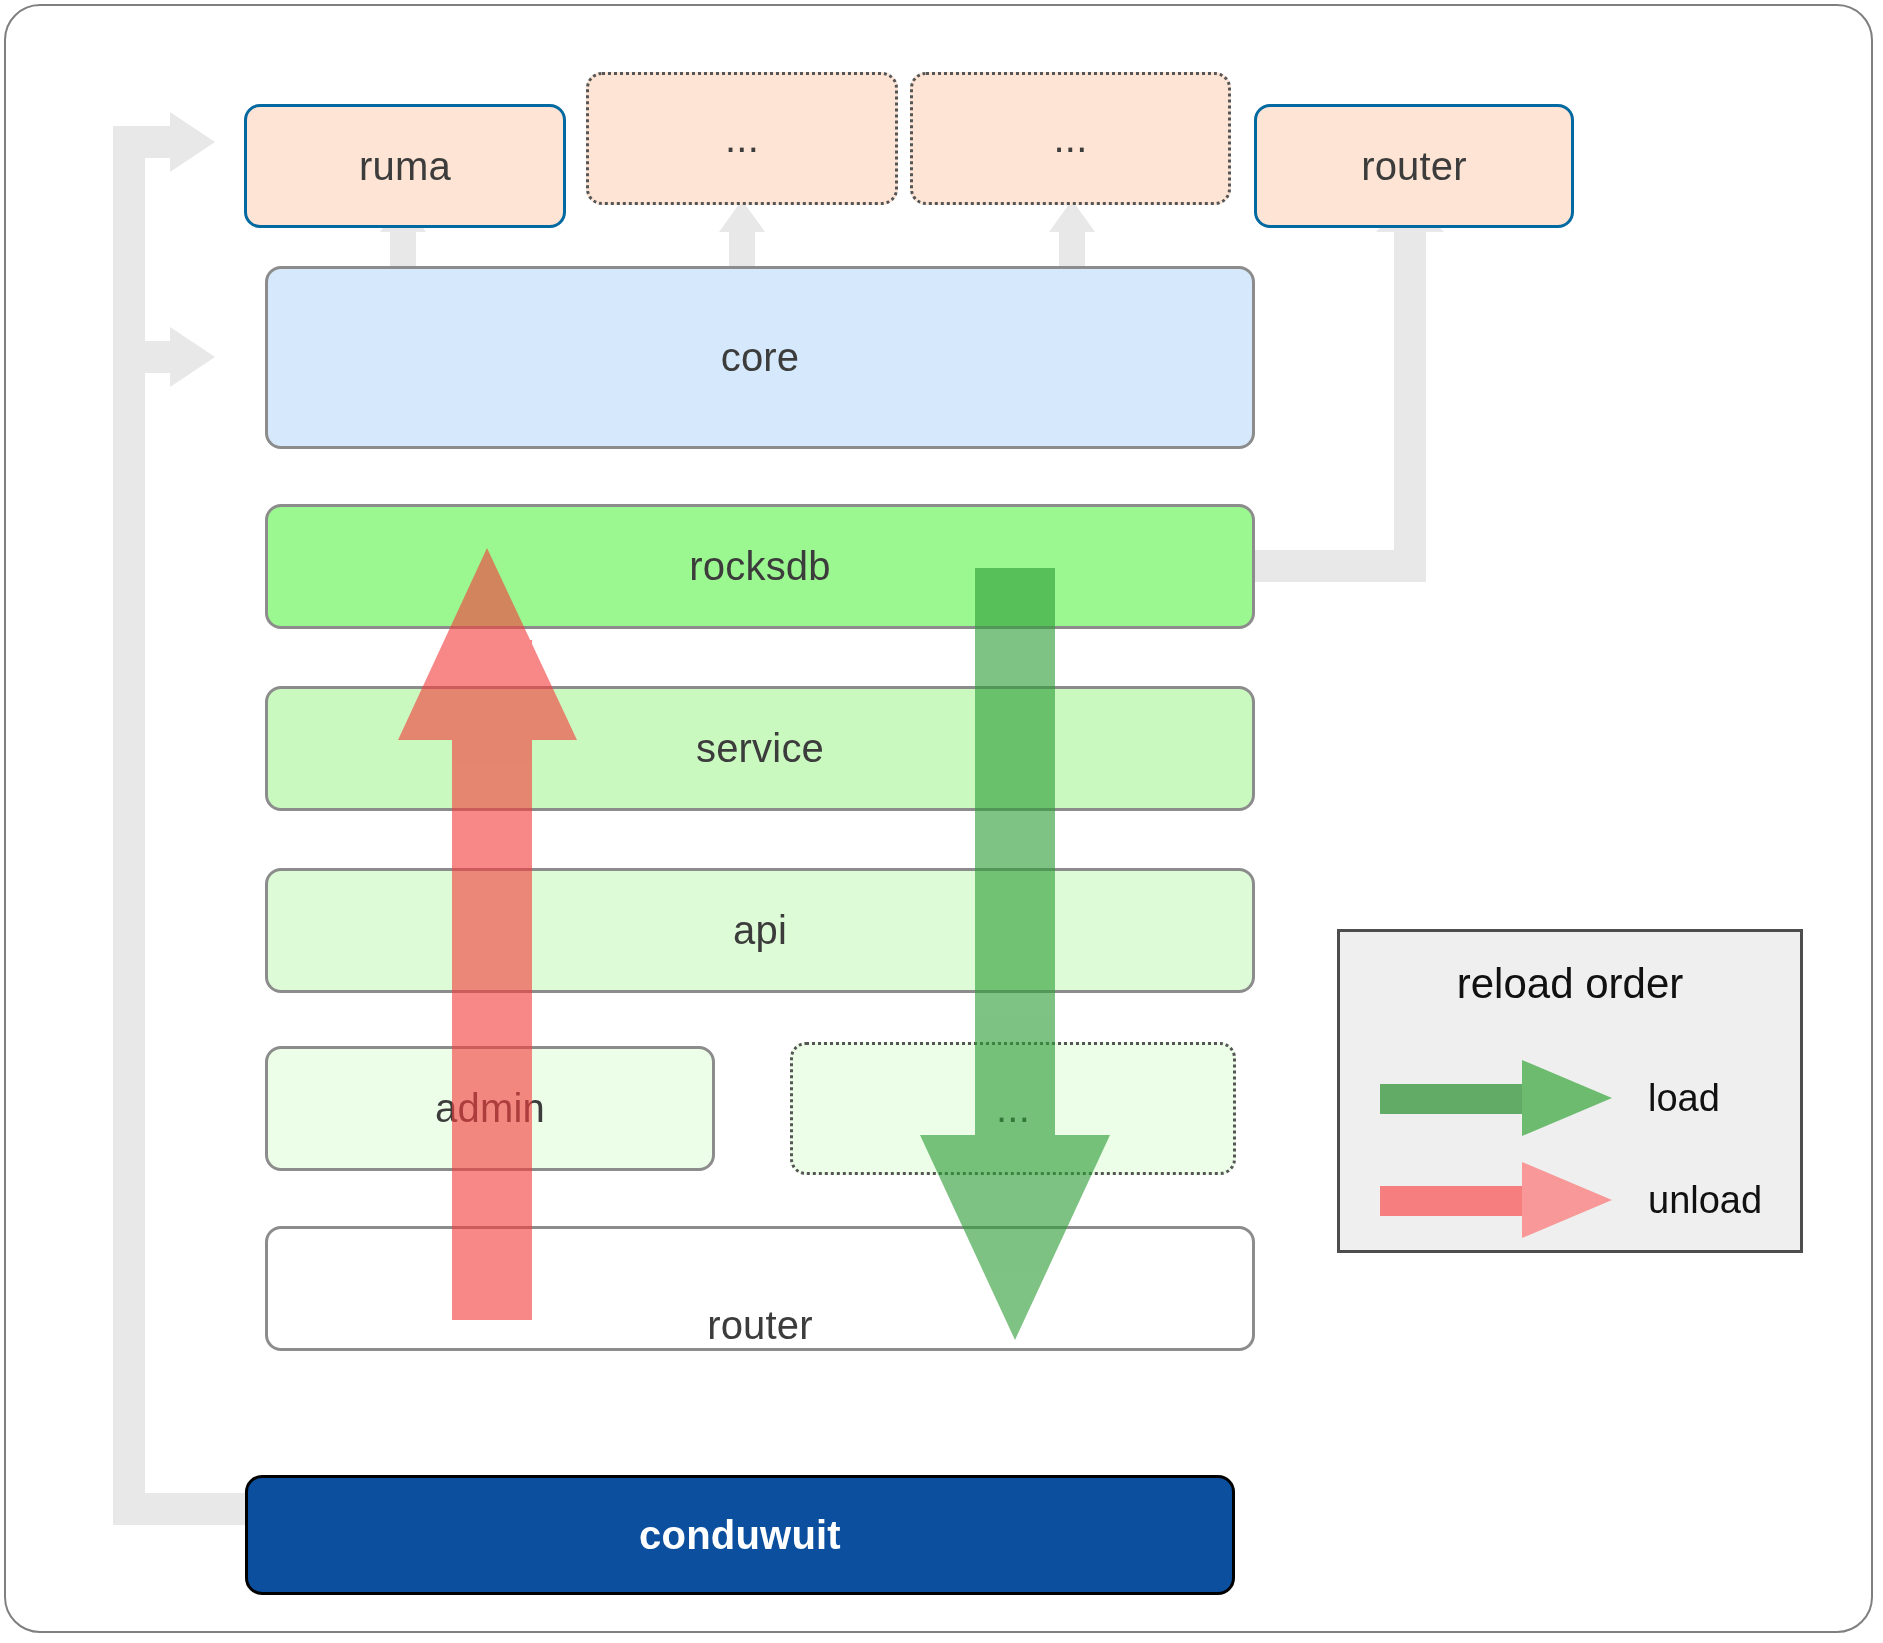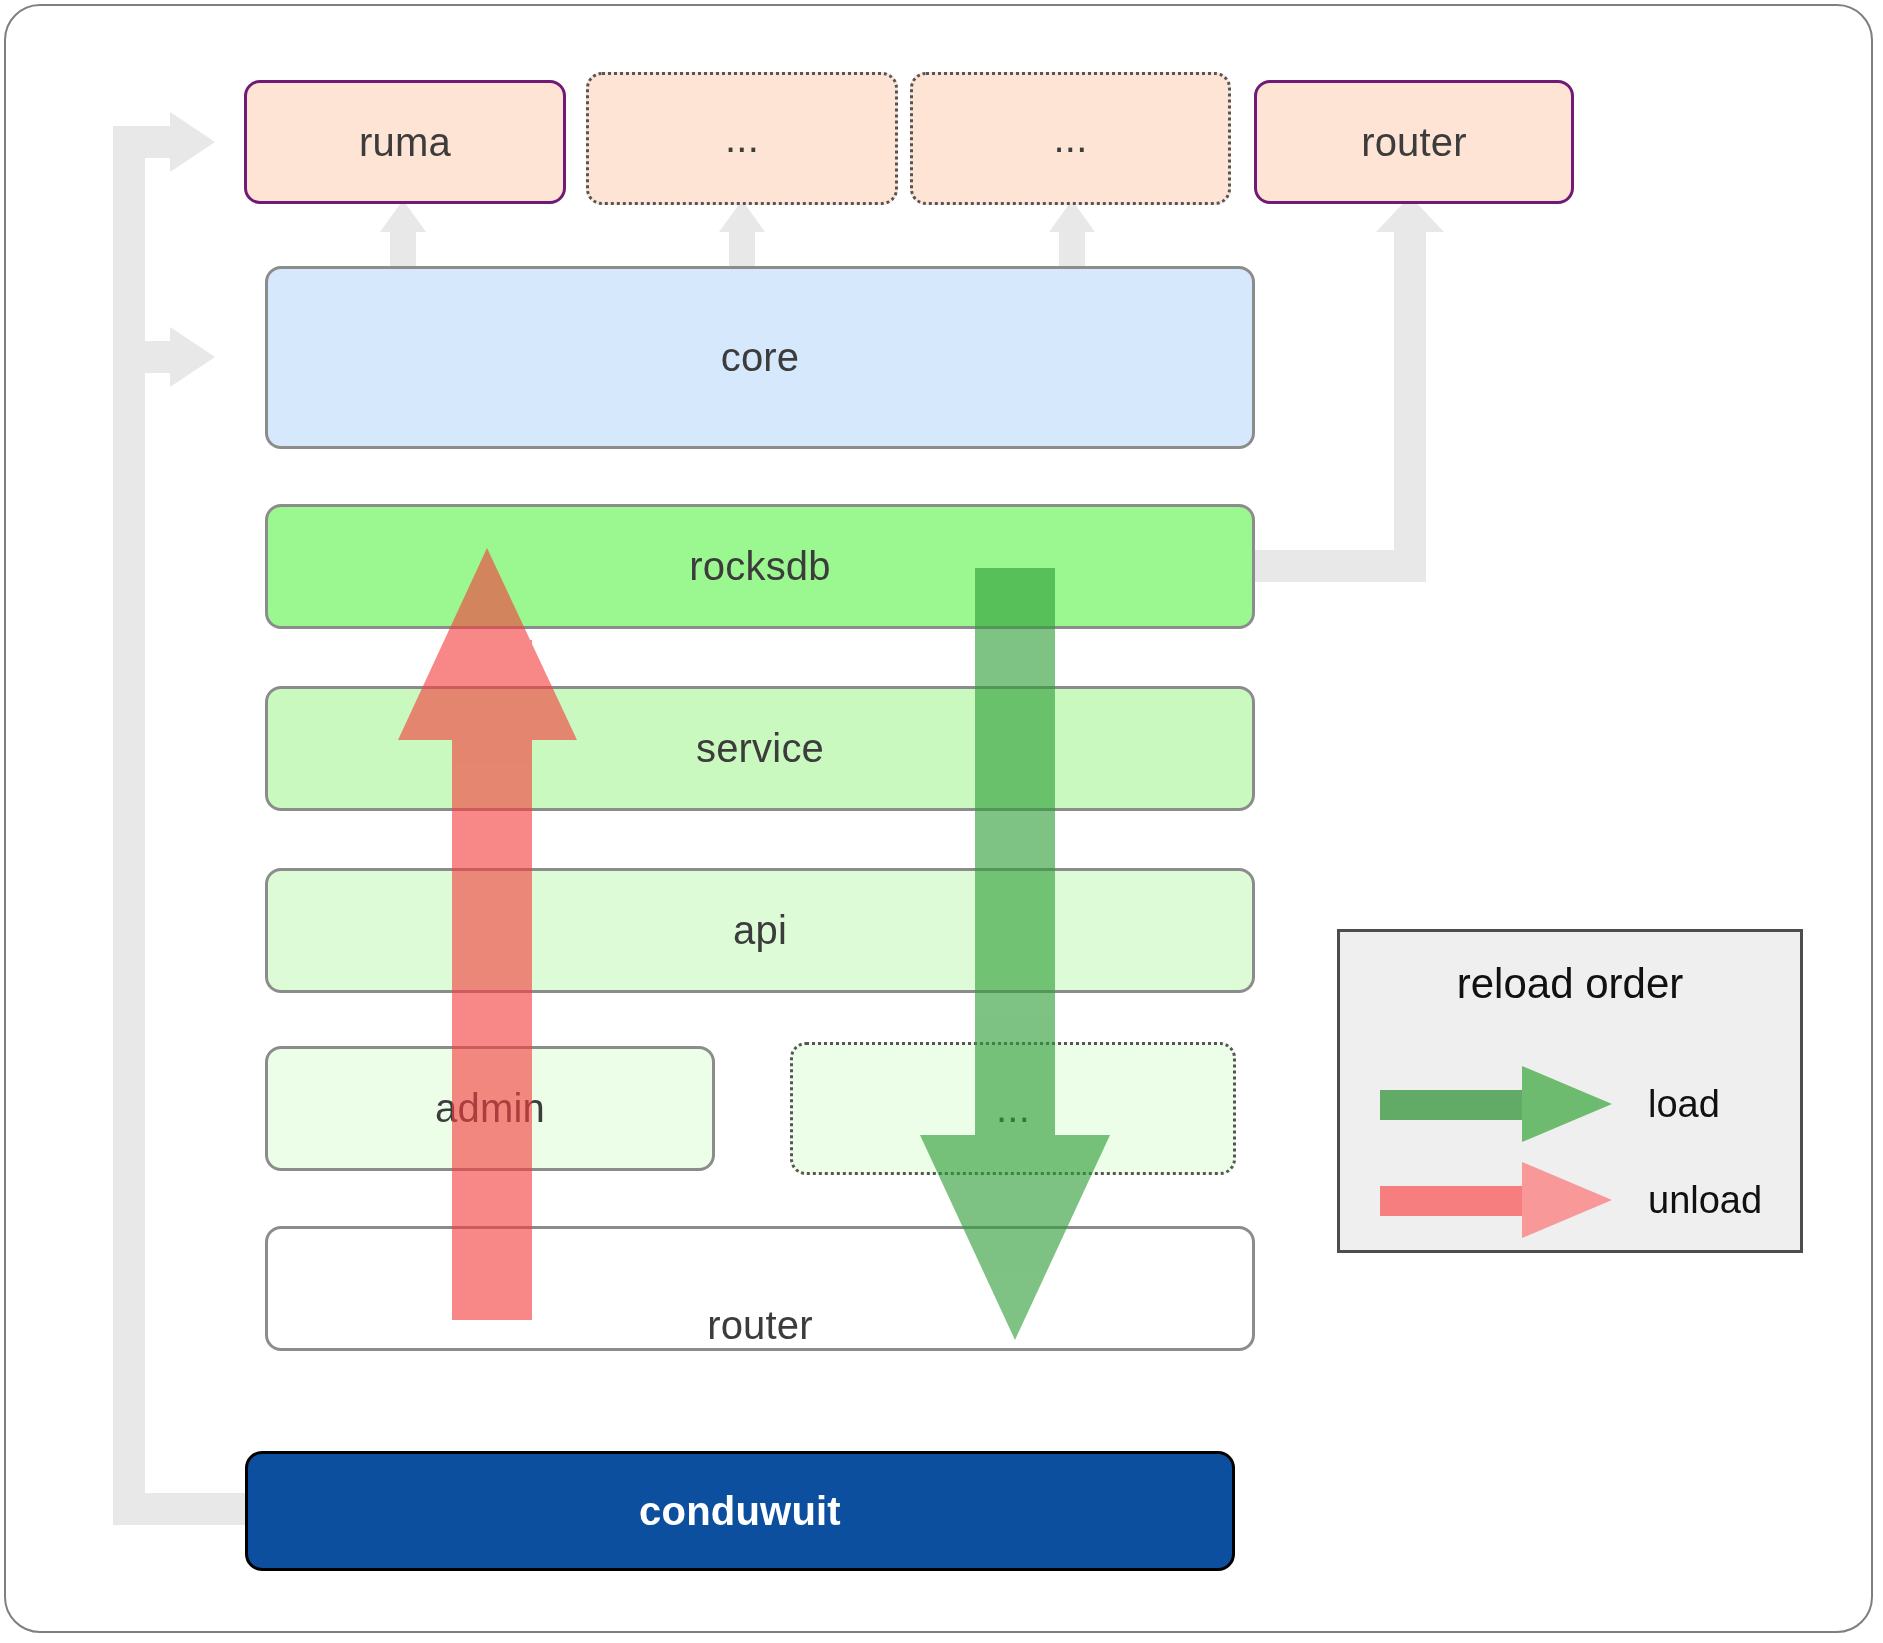--- a/index.html
+++ b/index.html
@@ -33,21 +33,21 @@
     box-sizing: border-box;
     display: flex;
     align-items: center;
     justify-content: center;
     border-radius: 16px;
     color: #3c3c3c;
     font-size: 40px;
     font-family: "Liberation Sans", sans-serif;
     letter-spacing: .2px;
   }
-  .node.solid  { border: 3px solid #701a75; }
+  .node.solid  { border: 3px solid #0369a1; margin-top: 24px; }
   .node.gray   { border: 3px solid #8c8c8c; margin-left: 20px; }
   .node.dotted { border: 3px dotted #555555; }
 
   .orange { background: #fde4d4; }
   .blue   { background: #d6e8fb; }
   .g1     { background: #9bf78f; }
   .g2     { background: #caf9c0; }
   .g3     { background: #ddfbd6; }
   .g4     { background: #ecfde8; }
   .white  { background: #ffffff; align-items: flex-end; }
@@ -197,21 +197,21 @@
 
     <g opacity="0.62">
       <rect x="975" y="568" width="80" height="660" fill="#2e9e37"></rect>
       <polygon points="920,1135 1110,1135 1015,1340" fill="#2e9e37"></polygon>
     </g>
   </svg>
 
   <div id="legend">
     <div id="legend-title">reload order</div>
 
-    <div class="legend-row" style="top:132px;">
+    <div class="legend-row" style="top:126px;">
       <svg width="260" height="80" style="position:absolute;left:40px;top:0;" viewBox="0 0 260 80">
         <g opacity="0.8">
           <rect x="0" y="26" width="170" height="30" fill="#3f9b45"></rect>
           <polygon points="142,2 142,78 232,40" fill="#4caf50"></polygon>
         </g>
       </svg>
       <span class="legend-label">load</span>
     </div>
 
     <div class="legend-row" style="top:228px;">

